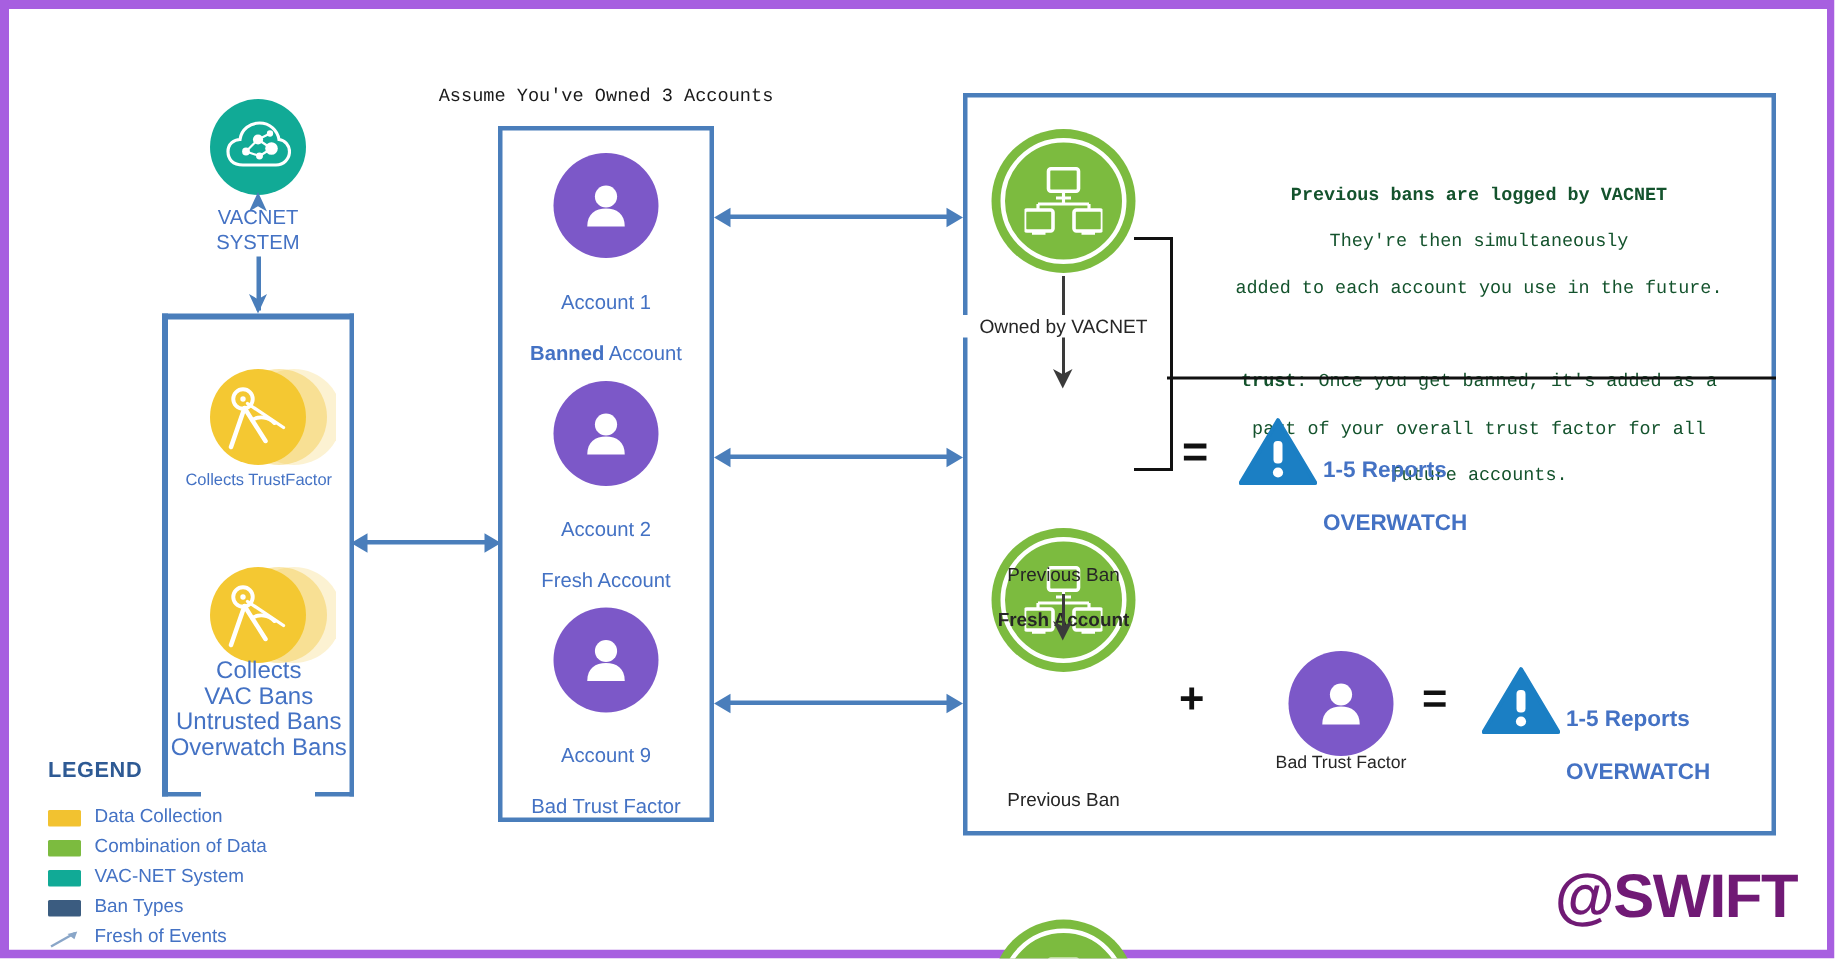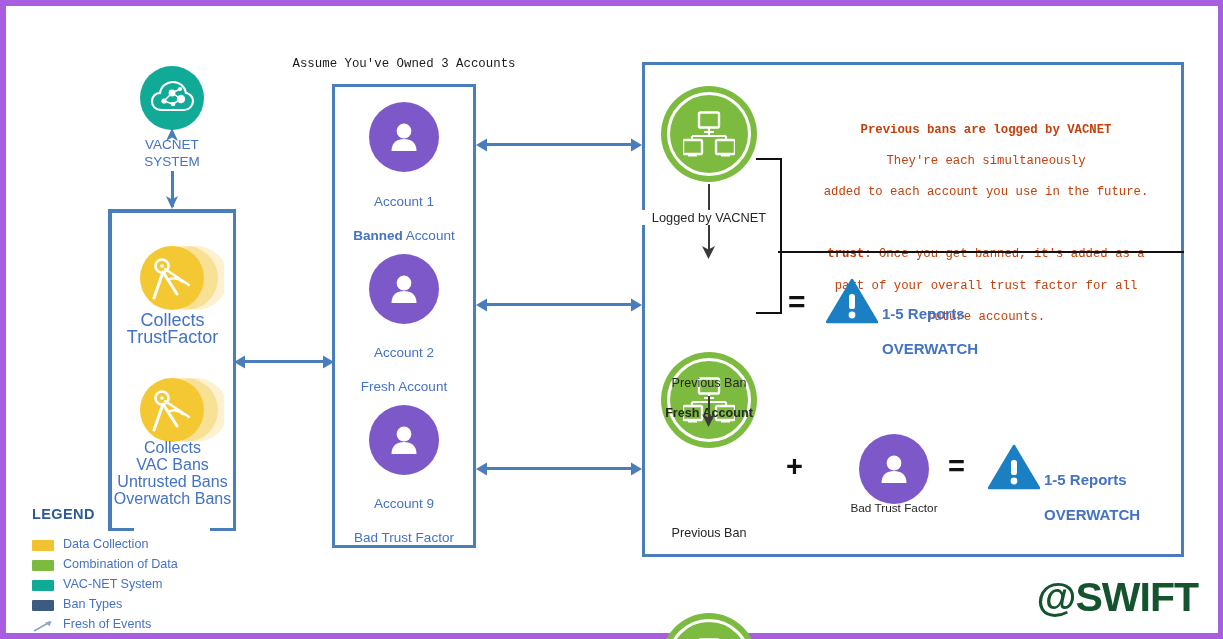--- a/index.html
+++ b/index.html
@@ -27,21 +27,21 @@
   .lbl {
     color: #4472c4;
     font-size: 13.5px;
     line-height: 17px;
     text-align: center;
     white-space: pre-line;
   }
   .lbl b { font-weight: bold; margin-top: 35px; }
   .mono {
     font-family: "Liberation Mono", "DejaVu Sans Mono", monospace;
-    color: #c2410c;
+    color: #14532d;
     font-size: 12.3px;
     line-height: 15.6px;
     text-align: center;
     white-space: pre-line;
   }
   .mono b { font-weight: bold; }
   .blk {
     color: #262626;
     font-size: 12.6px;
     line-height: 15px;
@@ -112,21 +112,21 @@
     letter-spacing: .4px; margin-bottom: 9px;
   }
   #legend .row {
     display: flex; align-items: flex-end; gap: 9px; height: 20px;
   }
   #legend .sw { width: 22px; height: 11px; border-radius: 1px; flex: 0 0 auto; }
   #legend .ltxt { color: #4472c4; font-size: 12.6px; }
 
   #watermark {
     position: absolute; right: 20px; bottom: 12px;
-    font-size: 41px; font-weight: bold; color: #14532d;
+    font-size: 41px; font-weight: bold; color: #701a75;
     letter-spacing: -1px;
   }
 </style>
 </head>
 <body>
 
 <div id="frame">
   <div id="canvas">
 
     <div class="abs" style="left:134px; top:60px;">
@@ -166,21 +166,21 @@
         <circle cx="64" cy="42" r="32" fill="#f2c230" opacity="0.22"></circle>
         <circle cx="54" cy="42" r="32" fill="#f2c230" opacity="0.38"></circle>
         <circle cx="40" cy="42" r="32" fill="#f4c832"></circle>
         <circle cx="30" cy="30" r="6.5" fill="none" stroke="#ffffff" stroke-width="2.6"></circle>
         <circle cx="30" cy="30" r="1.8" fill="#ffffff"></circle>
         <path d="M31 36 L22 62 M31 36 L45 58" stroke="#ffffff" stroke-width="3" fill="none" stroke-linecap="round"></path>
         <path d="M36 44 C41 41 47 42 51 46" stroke="#ffffff" stroke-width="2.6" fill="none" stroke-linecap="round"></path>
         <path d="M33 33 L57 49" stroke="#ffffff" stroke-width="2.2" fill="none" stroke-linecap="round"></path>
       </svg>
     </div>
-    <div class="abs lbl" style="left:104px; top:306px; width:125px; font-size:18px;">Collects TrustFactor</div>
+    <div class="abs lbl" style="left:104px; top:306px; width:125px; font-size:11px;">Collects TrustFactor</div>
 
     <div class="abs" style="left:126px; top:362px;">
       <svg width="92" height="84" viewBox="0 0 92 84">
         <circle cx="64" cy="42" r="32" fill="#f2c230" opacity="0.22"></circle>
         <circle cx="54" cy="42" r="32" fill="#f2c230" opacity="0.38"></circle>
         <circle cx="40" cy="42" r="32" fill="#f4c832"></circle>
         <circle cx="30" cy="30" r="6.5" fill="none" stroke="#ffffff" stroke-width="2.6"></circle>
         <circle cx="30" cy="30" r="1.8" fill="#ffffff"></circle>
         <path d="M31 36 L22 62 M31 36 L45 58" stroke="#ffffff" stroke-width="3" fill="none" stroke-linecap="round"></path>
         <path d="M36 44 C41 41 47 42 51 46" stroke="#ffffff" stroke-width="2.6" fill="none" stroke-linecap="round"></path>
@@ -264,21 +264,21 @@
         </svg>
       <svg class="abs" style="right:0; top:0;" width="12" height="16">
           <path d="M12 8 L1 1.5 L1 14.5 Z" fill="#4a7ebb"></path>
         </svg>
     </div>
 
     <div class="abs panel-right" style="left:636px; top:56px; width:542px; height:495px;"></div>
 
     <div class="abs mono" style="left:780px; top:101px; width:400px;">
       <b>Previous bans are logged by VACNET</b><br>
-      <span>They're each simultaneously</span><br>
+      <span>They're then simultaneously</span><br>
       <span>added to each account you use in the future.</span><br>
       <br>
       <b>trust</b><span>: Once you get banned, it's added as a</span><br>
       <span>part of your overall trust factor for all</span><br>
       <span>future accounts.</span>
     </div>
 
     <div class="hline-blk" style="left:772px; top:245px; width:406px;"></div>
 
     <div class="abs green-node" style="left:655px; top:80px; width:96px; height:96px;">
@@ -292,21 +292,21 @@
           <rect x="33" y="29" width="19" height="14" rx="1.6" fill="none" stroke="#ffffff" stroke-width="2.4"></rect>
           <path d="M5 44.5 L14 44.5 M38 44.5 L47 44.5" stroke="#ffffff" stroke-width="2"></path>
         </svg>
       </div>
     </div>
 
     <div class="vline-blk" style="left:702px; top:178px; height:70px;"></div>
     <svg class="abs" style="left:695px; top:238px;" width="15" height="16">
       <path d="M7.5 15 L14 2 L7.5 5.5 L1 2 Z" fill="#3a3a3a"></path>
     </svg>
-    <div class="abs blk" style="left:630px; top:204px; width:146px; background:#ffffff; font-size:12.8px;">Logged by VACNET</div>
+    <div class="abs blk" style="left:630px; top:204px; width:146px; background:#ffffff; font-size:12.8px;">Owned by VACNET</div>
 
     <div class="abs" style="left:750px; top:152px; width:26px; height:156px;">
       <div class="abs" style="left:0; top:0; width:100%; height:1.8px; background:#111;"></div>
       <div class="abs" style="right:0; top:0; width:1.8px; height:100%; background:#111;"></div>
       <div class="abs" style="left:0; bottom:0; width:100%; height:1.8px; background:#111;"></div>
     </div>
     <div class="abs op" style="left:782px; top:279px; font-size:30px;">=</div>
 
     <div class="abs green-node" style="left:655px; top:250px; width:96px; height:96px;">
       <div class="ring"></div>

